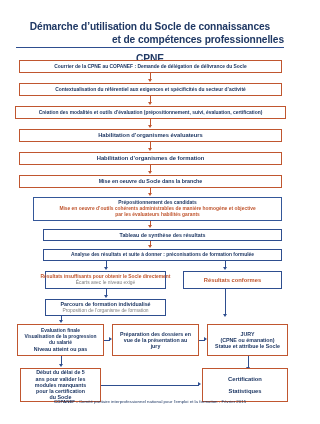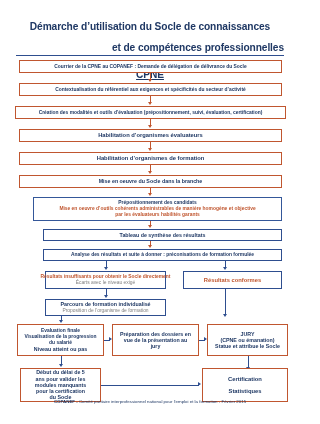--- a/index.html
+++ b/index.html
@@ -22,21 +22,21 @@
     font-weight:bold;
     font-size:10.2px;
     line-height:12.6px;
     letter-spacing:-0.1px;
     white-space:nowrap;
   }
   .title-line.l2{
     border-bottom:1px solid #2E4E8F;
     display:block;
     width:268px;
-    margin:8px auto;
+    margin:0 auto;
     text-align:right;
     padding-bottom:0px;
   }
   .title-line.l3{
     width:268px;margin:0 auto;text-align:right;padding-top:1px;text-decoration:underline;
   }
 
   
   .box{
     position:absolute;

